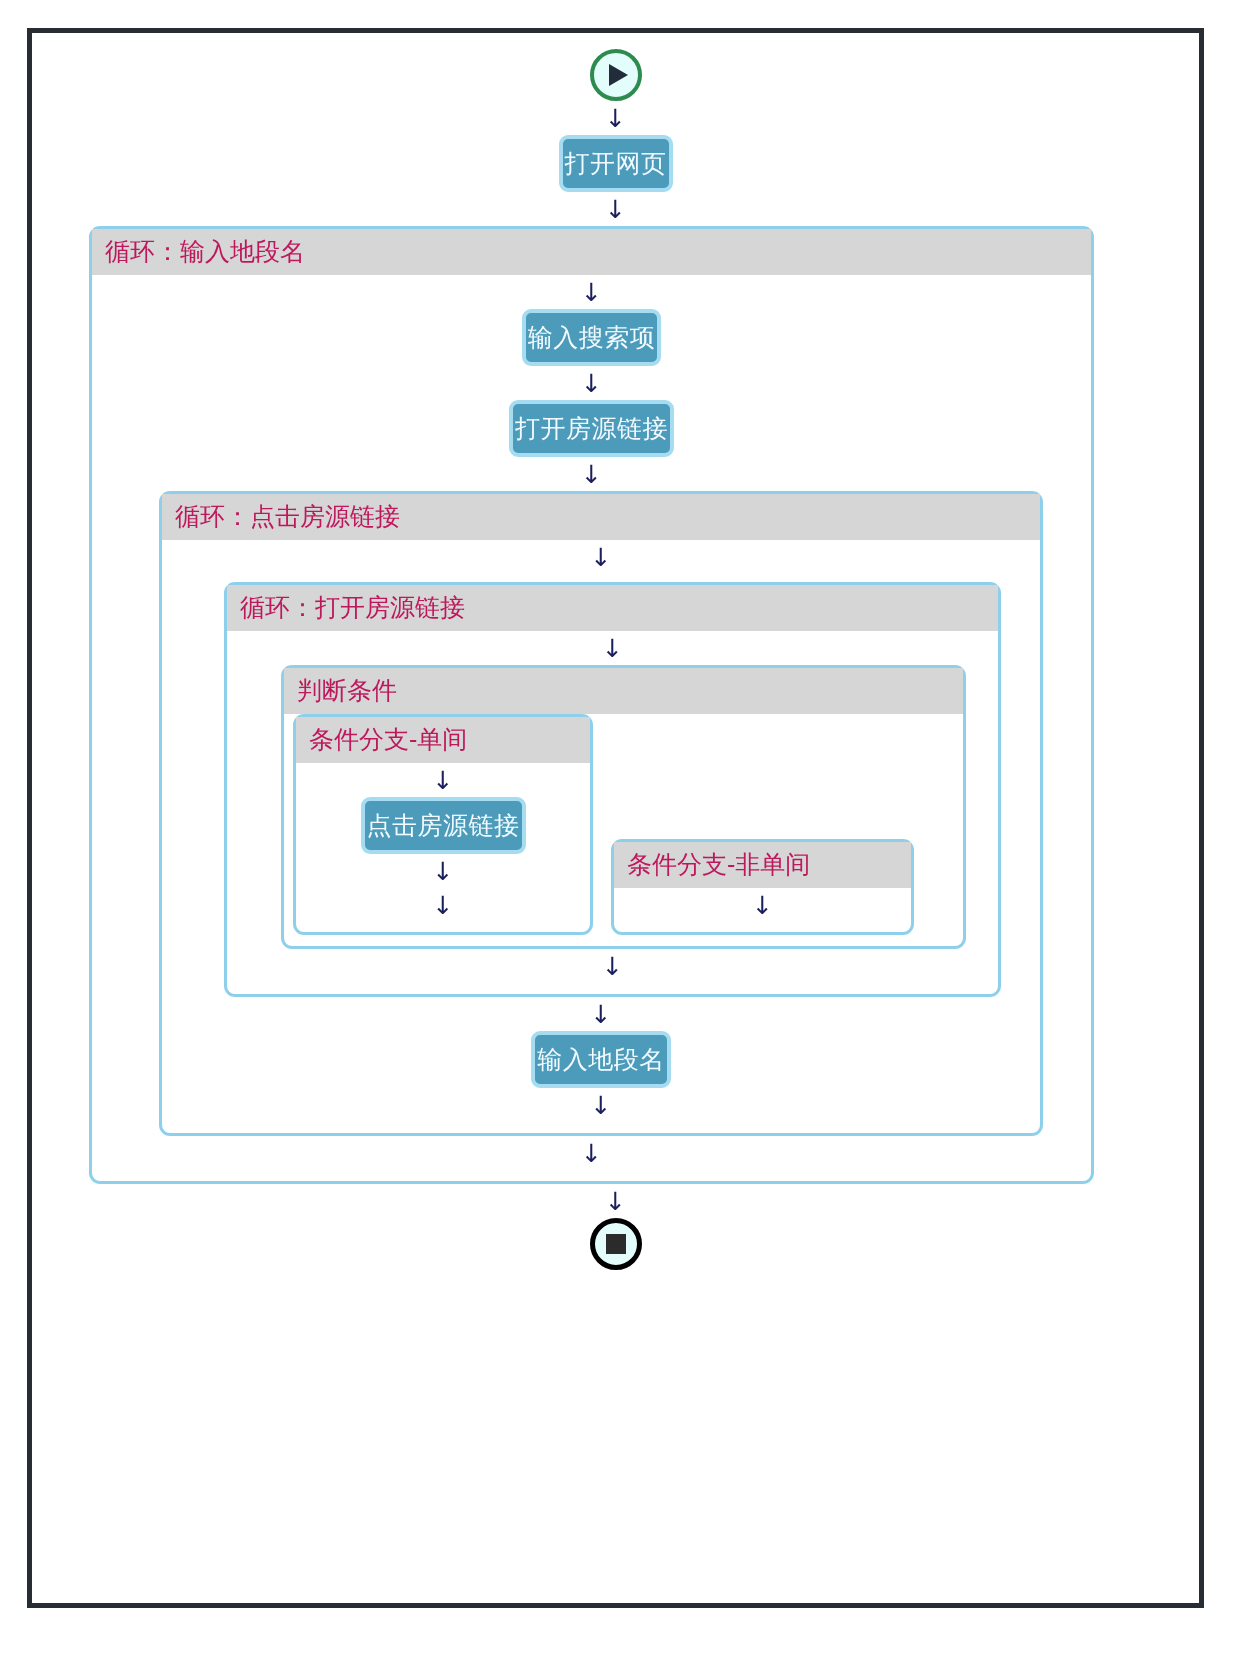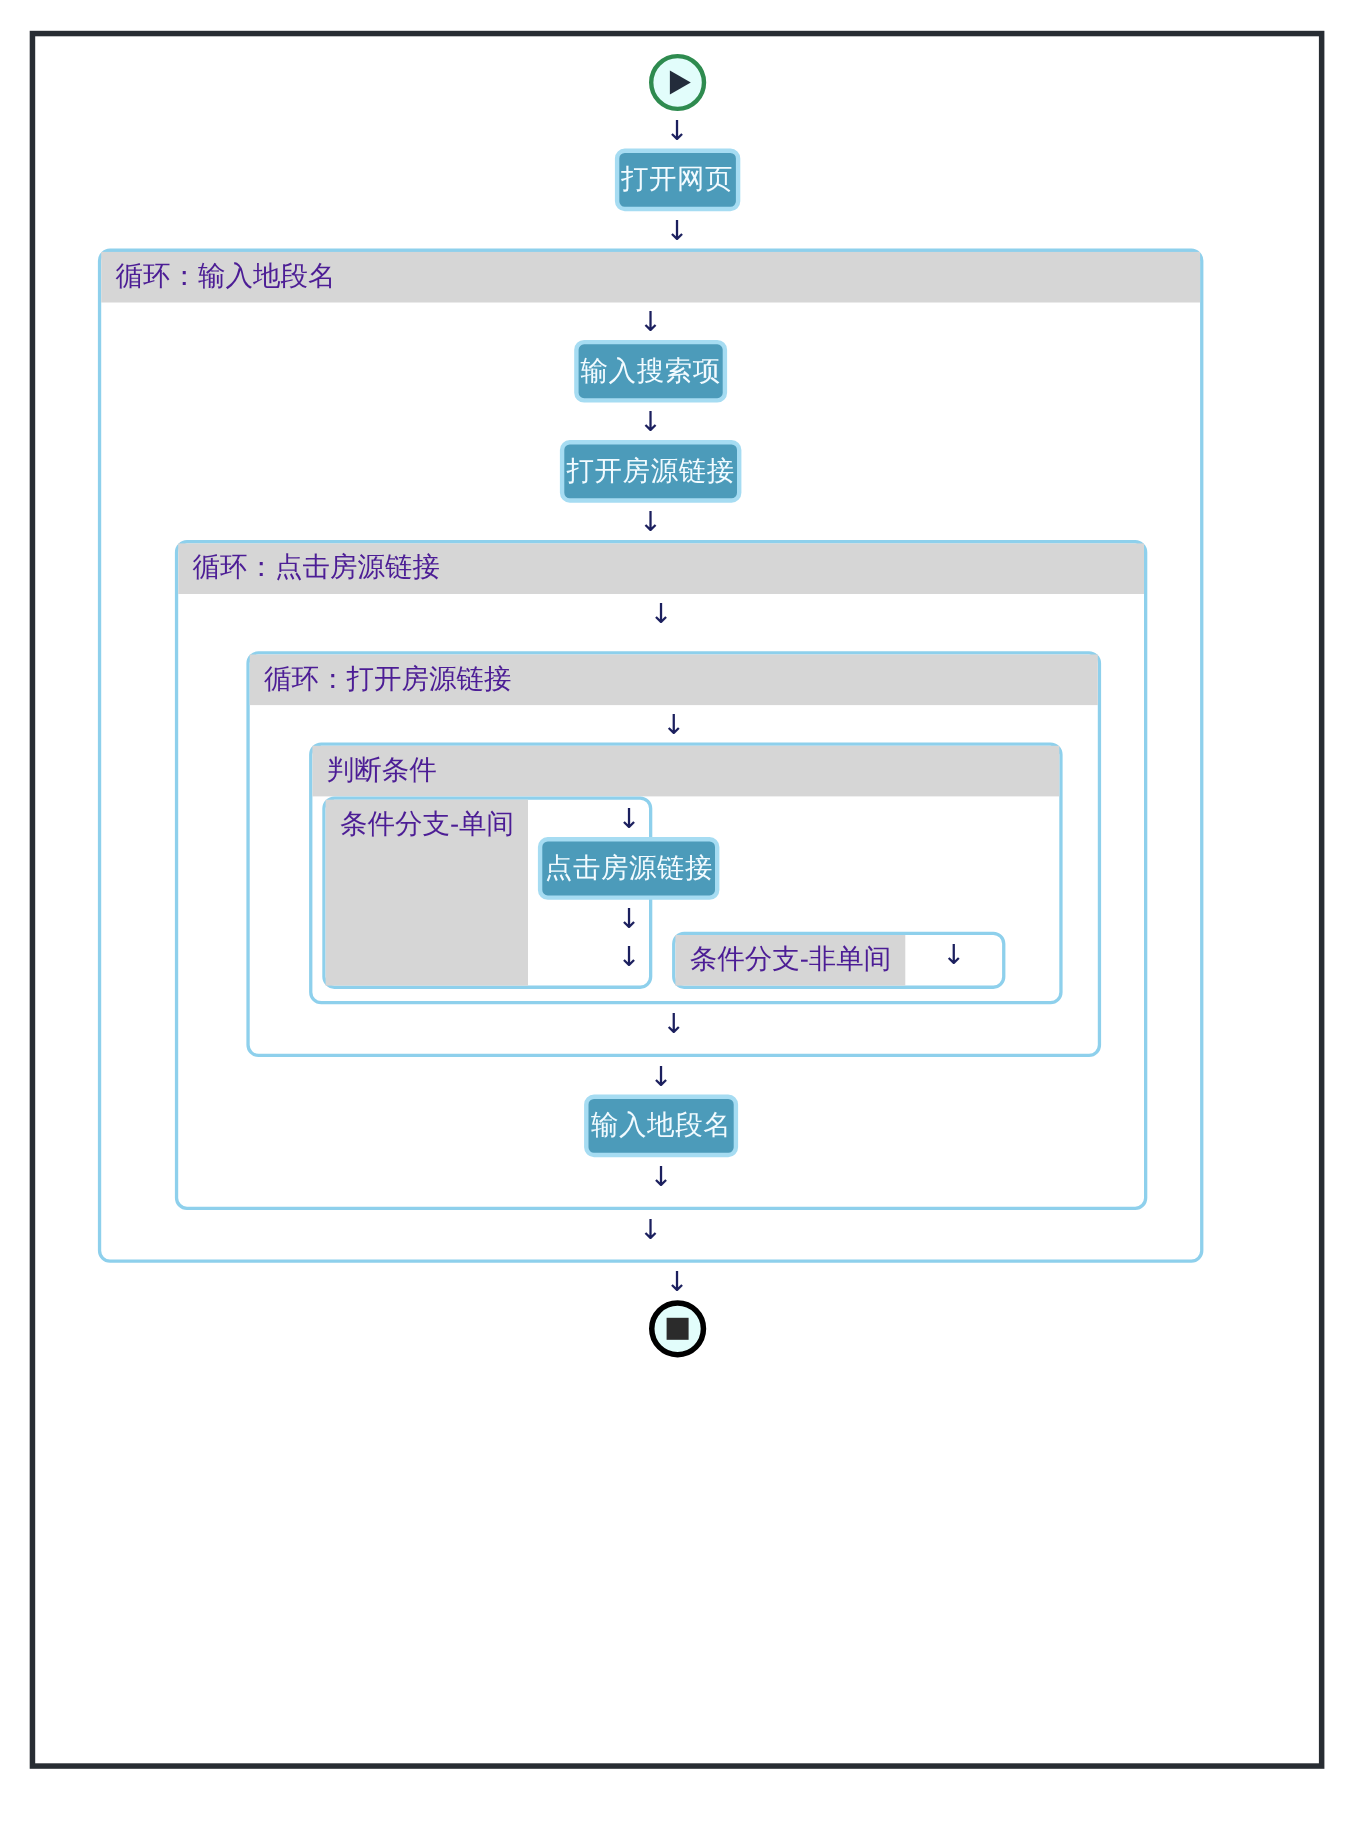--- a/index.html
+++ b/index.html
@@ -77,21 +77,21 @@
   
   .container-box{
     border:3px solid #8ed0ec;
     border-radius:11px;
     background:#ffffff;
     box-sizing:border-box;
     display:flex;flex-direction:column;
   }
   .container-head{
     background:#d6d6d6;
-    color:#4c1d95;
+    color:#be185d;
     font-size:25px;
     line-height:1;
     padding:10px 13px 11px 13px;
     white-space:nowrap;
     box-sizing:border-box;
   }
   .container-body{
     display:flex;flex-direction:column;
     flex:1 1 auto;
     box-sizing:border-box;
@@ -100,38 +100,38 @@
   
   .pad-l1{padding:0 9px 11px 9px;}
   .pad-l2{padding:0 9px 11px 9px;}
   .pad-l3{padding:0 9px 11px 9px;}
   .pad-cond{padding:0 9px 11px 9px;}
   .pad-branch{padding:0 9px 10px 9px;}
 
   
   .lvl-loop1{margin:0 0 0 57px;width:1005px;}
   .lvl-loop2{margin:0 0 0 58px;width:884px;}
-  .lvl-loop3{margin:18px 0 0 53px;width:777px;}
+  .lvl-loop3{margin:8px 0 0 53px;width:777px;}
   .lvl-cond{margin:0 0 0 45px;width:685px;}
 
   
   .branch-row{
     display:flex;flex-direction:row;align-items:stretch;
     gap:18px;
   }
   .branch-single{width:300px;display:flex;flex-direction:column;}
   .branch-other{width:303px;display:flex;flex-direction:column;
                 justify-content:flex-end;}
 
   .branch-box{
     border:3px solid #8ed0ec;
     border-radius:11px;
     background:#ffffff;
     box-sizing:border-box;
-    display:flex;flex-direction:row;
+    display:flex;flex-direction:column;
   }
 </style>
 </head>
 <body>
 
 <div id="canvas">
   <div class="outer-frame">
     <div class="flow">
 
       <div class="terminal-row" style="margin-top:16px;">

